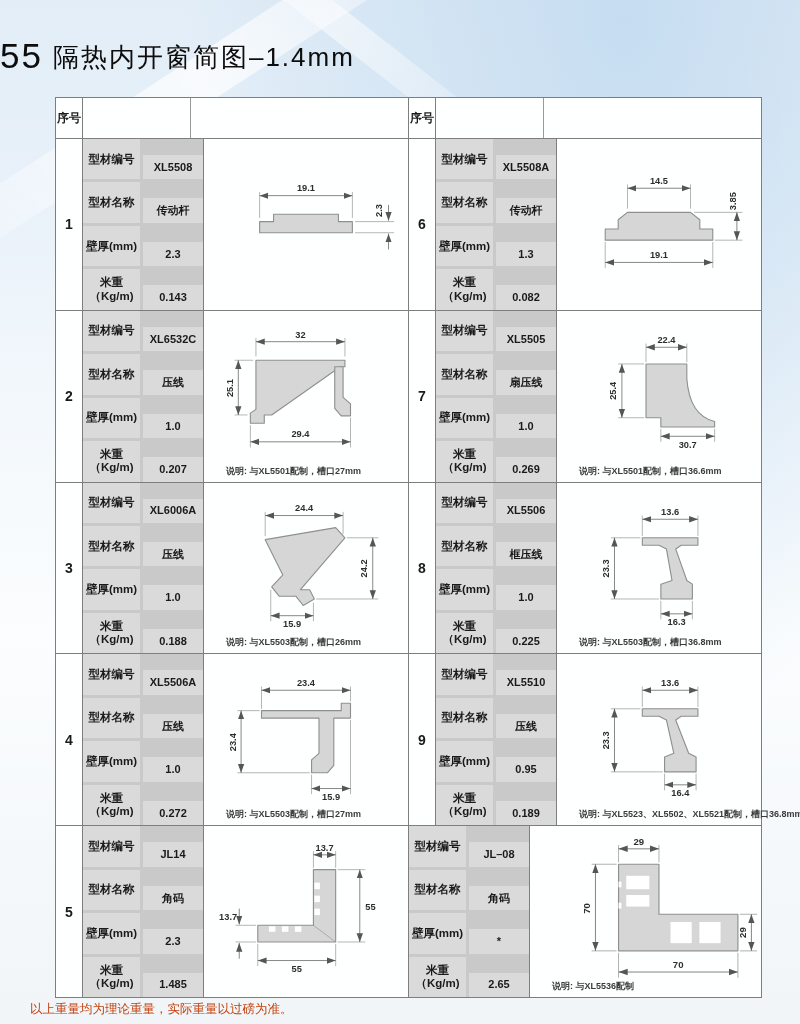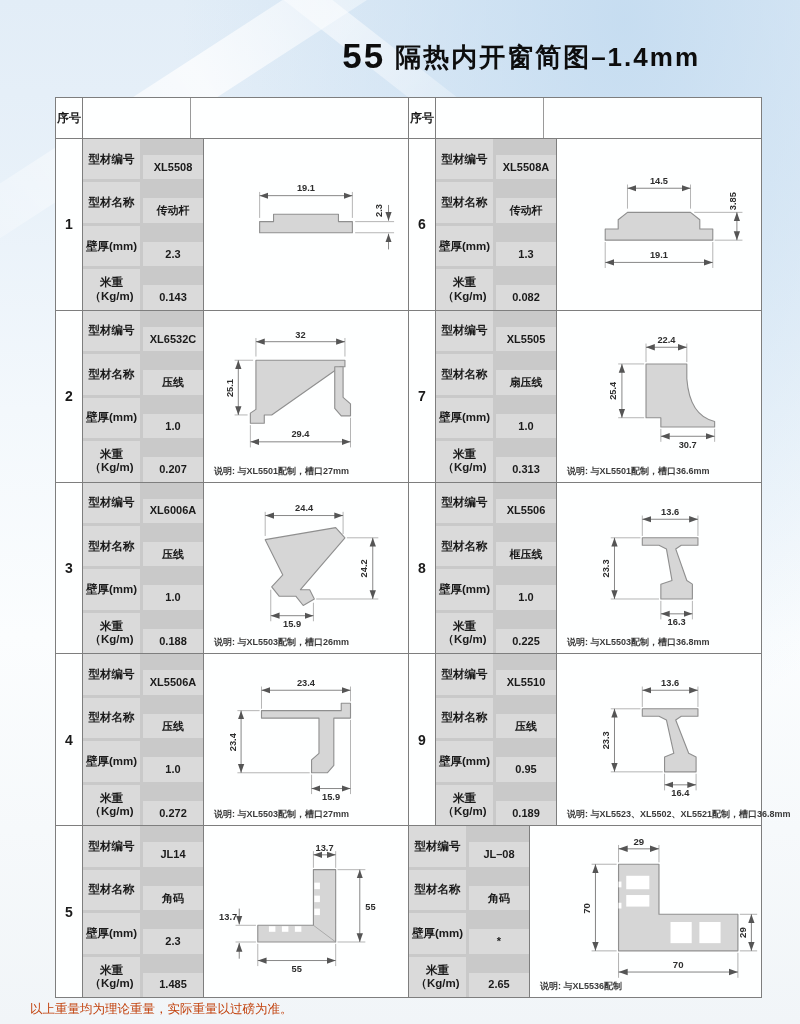--- a/index.html
+++ b/index.html
@@ -7,21 +7,21 @@
     width:800px; height:1024px; position:relative; overflow:hidden;
     font-family:"Liberation Sans", sans-serif; color:#1a1a1a;
     background:
       radial-gradient(ellipse at 78% 2%, rgba(195,219,240,0.9) 0%, rgba(195,219,240,0) 50%),
       linear-gradient(180deg,#e2edf7 0%,#e8f1f9 18%,#f3f8fc 40%,#fbfdfe 62%,#f1f5f8 100%);
   }
   .streak { position:absolute; background:linear-gradient(90deg,rgba(255,255,255,0),rgba(255,255,255,0.75),rgba(255,255,255,0)); pointer-events:none; }
   .s1 { width:760px; height:46px; top:58px; left:-180px; transform:rotate(-33deg); }
   .s2 { width:560px; height:30px; top:10px; left:60px; transform:rotate(38deg); opacity:.7; }
 
-  .title { position:absolute; top:36px; left:0; width:700px; text-align:right; font-weight:bold; color:#0d0d0d; white-space:nowrap; }
+  .title { position:absolute; top:36px; left:0; width:700px; text-align:left; font-weight:normal; color:#0d0d0d; white-space:nowrap; }
   .title .num { font-size:35px; letter-spacing:2px; vertical-align:-2px; }
   .title .txt { font-size:26px; letter-spacing:2px; margin-left:10px; }
 
   .table {
     position:absolute; left:55px; top:97px; width:707px; height:901px;
     display:flex; box-sizing:border-box; border:1px solid #7e7e7e; background:#feffff;
   }
   .half { flex:1; display:flex; flex-direction:column; min-width:0;font-weight:bold; }
   .half + .half { border-left:1px solid #7e7e7e; }
 
@@ -38,21 +38,21 @@
   .specs {
     width:121px; flex:none; border-right:1px solid #7e7e7e; box-sizing:border-box;
     display:grid; grid-template-columns:57px 1fr; grid-auto-rows:1fr; gap:3px; background:#c9c9c9;
   }
   .cell { background:#dadada; display:flex; align-items:center; justify-content:center; text-align:center; line-height:1.15; padding:1px; }
   .lbl { font-size:11.5px; }
   .val { font-size:11px;margin-top:16px; }
 
   .diag { flex:1; position:relative; min-width:0; }
   .diag svg { position:absolute; left:0; top:0; width:100%; height:100%; display:block; }
-  .note { position:absolute; left:10px; bottom:4px; font-size:9px; color:#3a3a3a; white-space:nowrap; }
+  .note { position:absolute; left:22px; bottom:4px; font-size:9px; color:#3a3a3a; white-space:nowrap; }
 
   .shape { fill:#d6d6d6; stroke:#8f8f8f; stroke-width:1.2; stroke-linejoin:round; }
   .cut { fill:#ffffff; stroke:none; }
   .ext { stroke:#9a9a9a; stroke-width:0.8; fill:none; }
   .dln { stroke:#6f6f6f; stroke-width:0.9; fill:none; }
   .edge { stroke:#9a9a9a; stroke-width:0.8; fill:none; }
   .dt { font-size:10px; fill:#2e2e2e; text-anchor:middle; font-family:"Liberation Sans",sans-serif; }
   .dts { text-anchor:start; }
 
   .footer { position:absolute; left:30px; top:1001px; font-size:12.5px; color:#c2410c; }
@@ -330,21 +330,21 @@
     <div class="prow">
       <div class="sn">7</div>
       <div class="specs">
         <div class="cell lbl">型材编号</div>
         <div class="cell val">XL5505</div>
         <div class="cell lbl">型材名称</div>
         <div class="cell val">扇压线</div>
         <div class="cell lbl">壁厚(mm)</div>
         <div class="cell val">1.0</div>
         <div class="cell lbl">米重（Kg/m)</div>
-        <div class="cell val">0.313</div>
+        <div class="cell val">0.269</div>
       </div>
       <div class="diag">
         <svg viewBox="0 0 220 150">
           <path class="shape" d="M96,40 L140,40 L140,56 C142,82 152,98 170,102 L170,108 L112,108 L112,98 L96,98 Z"></path>
           <g>
             <line class="ext" x1="96" y1="38" x2="96" y2="18"></line>
               <line class="ext" x1="140" y1="38" x2="140" y2="18"></line>
             <line class="dln" x1="96" y1="22" x2="140" y2="22" marker-start="url(#arw)" marker-end="url(#arw)"></line>
             <text class="dt" x="118" y="17">22.4</text>
           </g>

